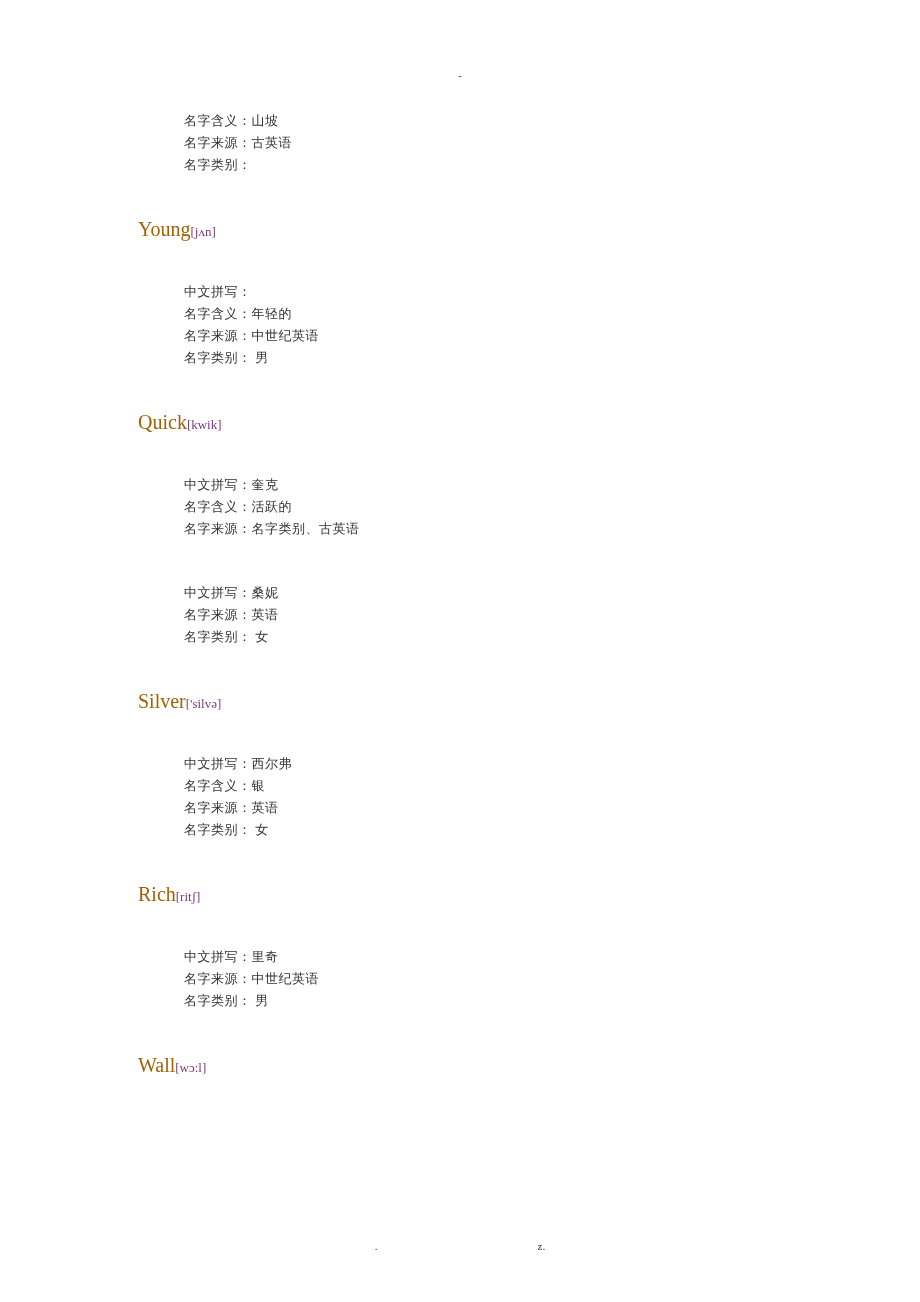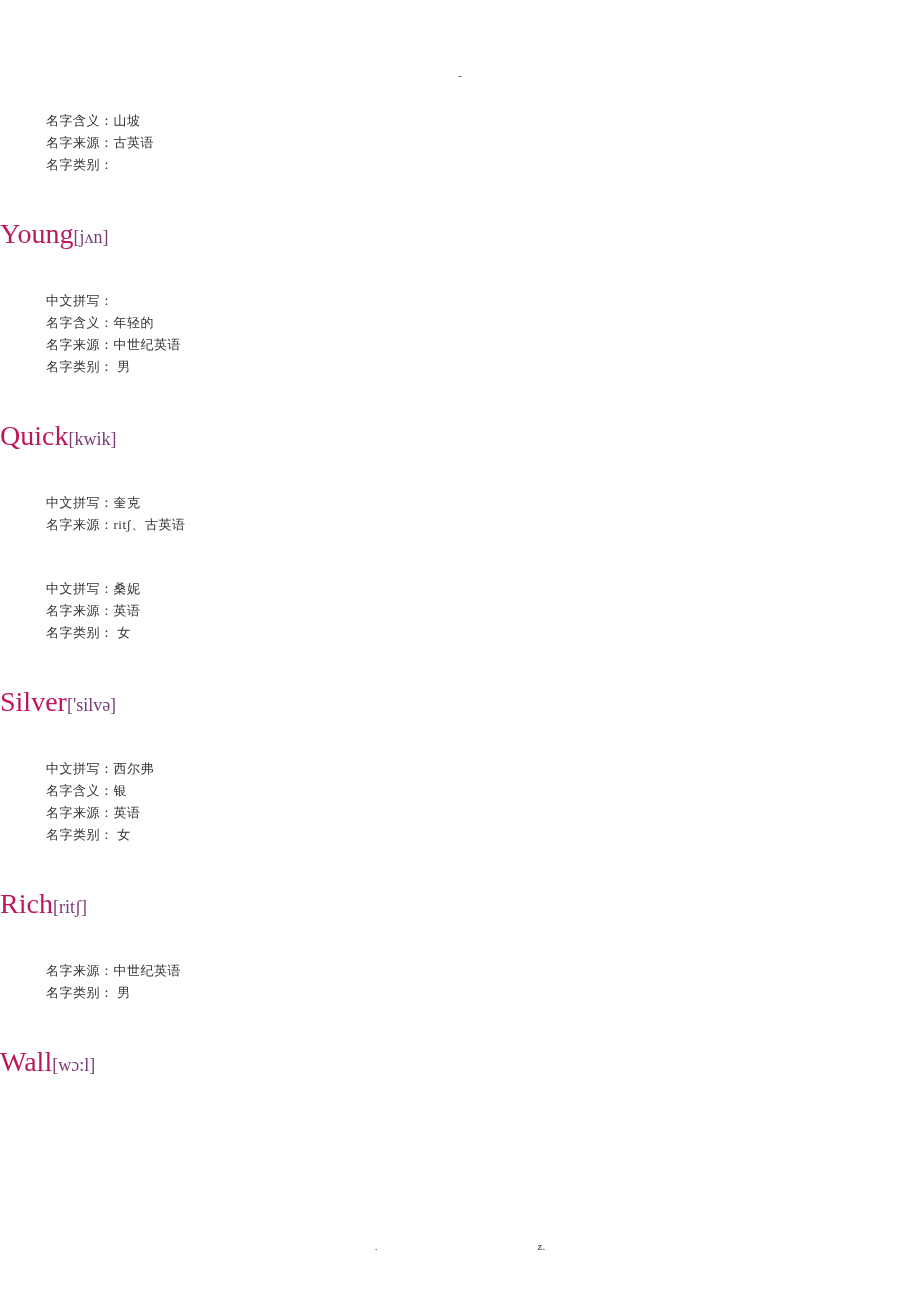--- a/index.html
+++ b/index.html
@@ -17,44 +17,45 @@
     }
     .page-marker-top {
       position: absolute;
       top: 70px;
       left: 50%;
       transform: translateX(-50%);
       font-size: 10px;
       color: #333;
     }
     .content {
+      padding-left: 138px;
       padding-top: 50px;
     }
     .detail-block {
       padding-left: 46px;
       margin-bottom: 42px;
     }
     .detail-line {
       font-size: 13px;
       color: #333;
       line-height: 22px;
       letter-spacing: 0.5px;
     }
     .name-heading {
       margin-bottom: 40px;
     }
     .name-main {
       font-family: "Times New Roman", serif;
-      font-size: 28px;
-      color: #be185d;
+      font-size: 20px;
+      color: #a16207;
       font-weight: normal;
     }
     .name-pron {
       font-family: "Times New Roman", serif;
-      font-size: 18px;
+      font-size: 13px;
       color: #7a3a7a;
       margin-top: 44px;
     }
     .footer {
       position: absolute;
       bottom: 50px;
       left: 0;
       width: 100%;
       text-align: center;
       font-size: 11px;
@@ -106,21 +107,24 @@
   </div>
 
   <div class="name-heading">
     <span class="name-main">Quick</span><span class="name-pron">[kwik]</span>
   </div>
   <div class="detail-block">
     <div class="detail-line">
       <span>中文拼写：</span><span>奎克</span>
     </div>
     <div class="detail-line">
-      <span>名字来源：</span><span>ritʃ、古英语</span>
+      <span>名字含义：</span><span>活跃的</span>
+    </div>
+    <div class="detail-line">
+      <span>名字来源：</span><span>名字类别、古英语</span>
     </div>
   </div>
 
   <div class="detail-block">
     <div class="detail-line">
       <span>中文拼写：</span><span>桑妮</span>
     </div>
     <div class="detail-line">
       <span>名字来源：</span><span>英语</span>
     </div>
@@ -145,20 +149,23 @@
     <div class="detail-line">
       <span>名字类别：</span> <span>女</span>
     </div>
   </div>
 
   <div class="name-heading">
     <span class="name-main">Rich</span><span class="name-pron">[ritʃ]</span>
   </div>
   <div class="detail-block">
     <div class="detail-line">
+      <span>中文拼写：</span><span>里奇</span>
+    </div>
+    <div class="detail-line">
       <span>名字来源：</span><span>中世纪英语</span>
     </div>
     <div class="detail-line">
       <span>名字类别：</span> <span>男</span>
     </div>
   </div>
 
   <div class="name-heading">
     <span class="name-main">Wall</span><span class="name-pron">[wɔ:l]</span>
   </div>

